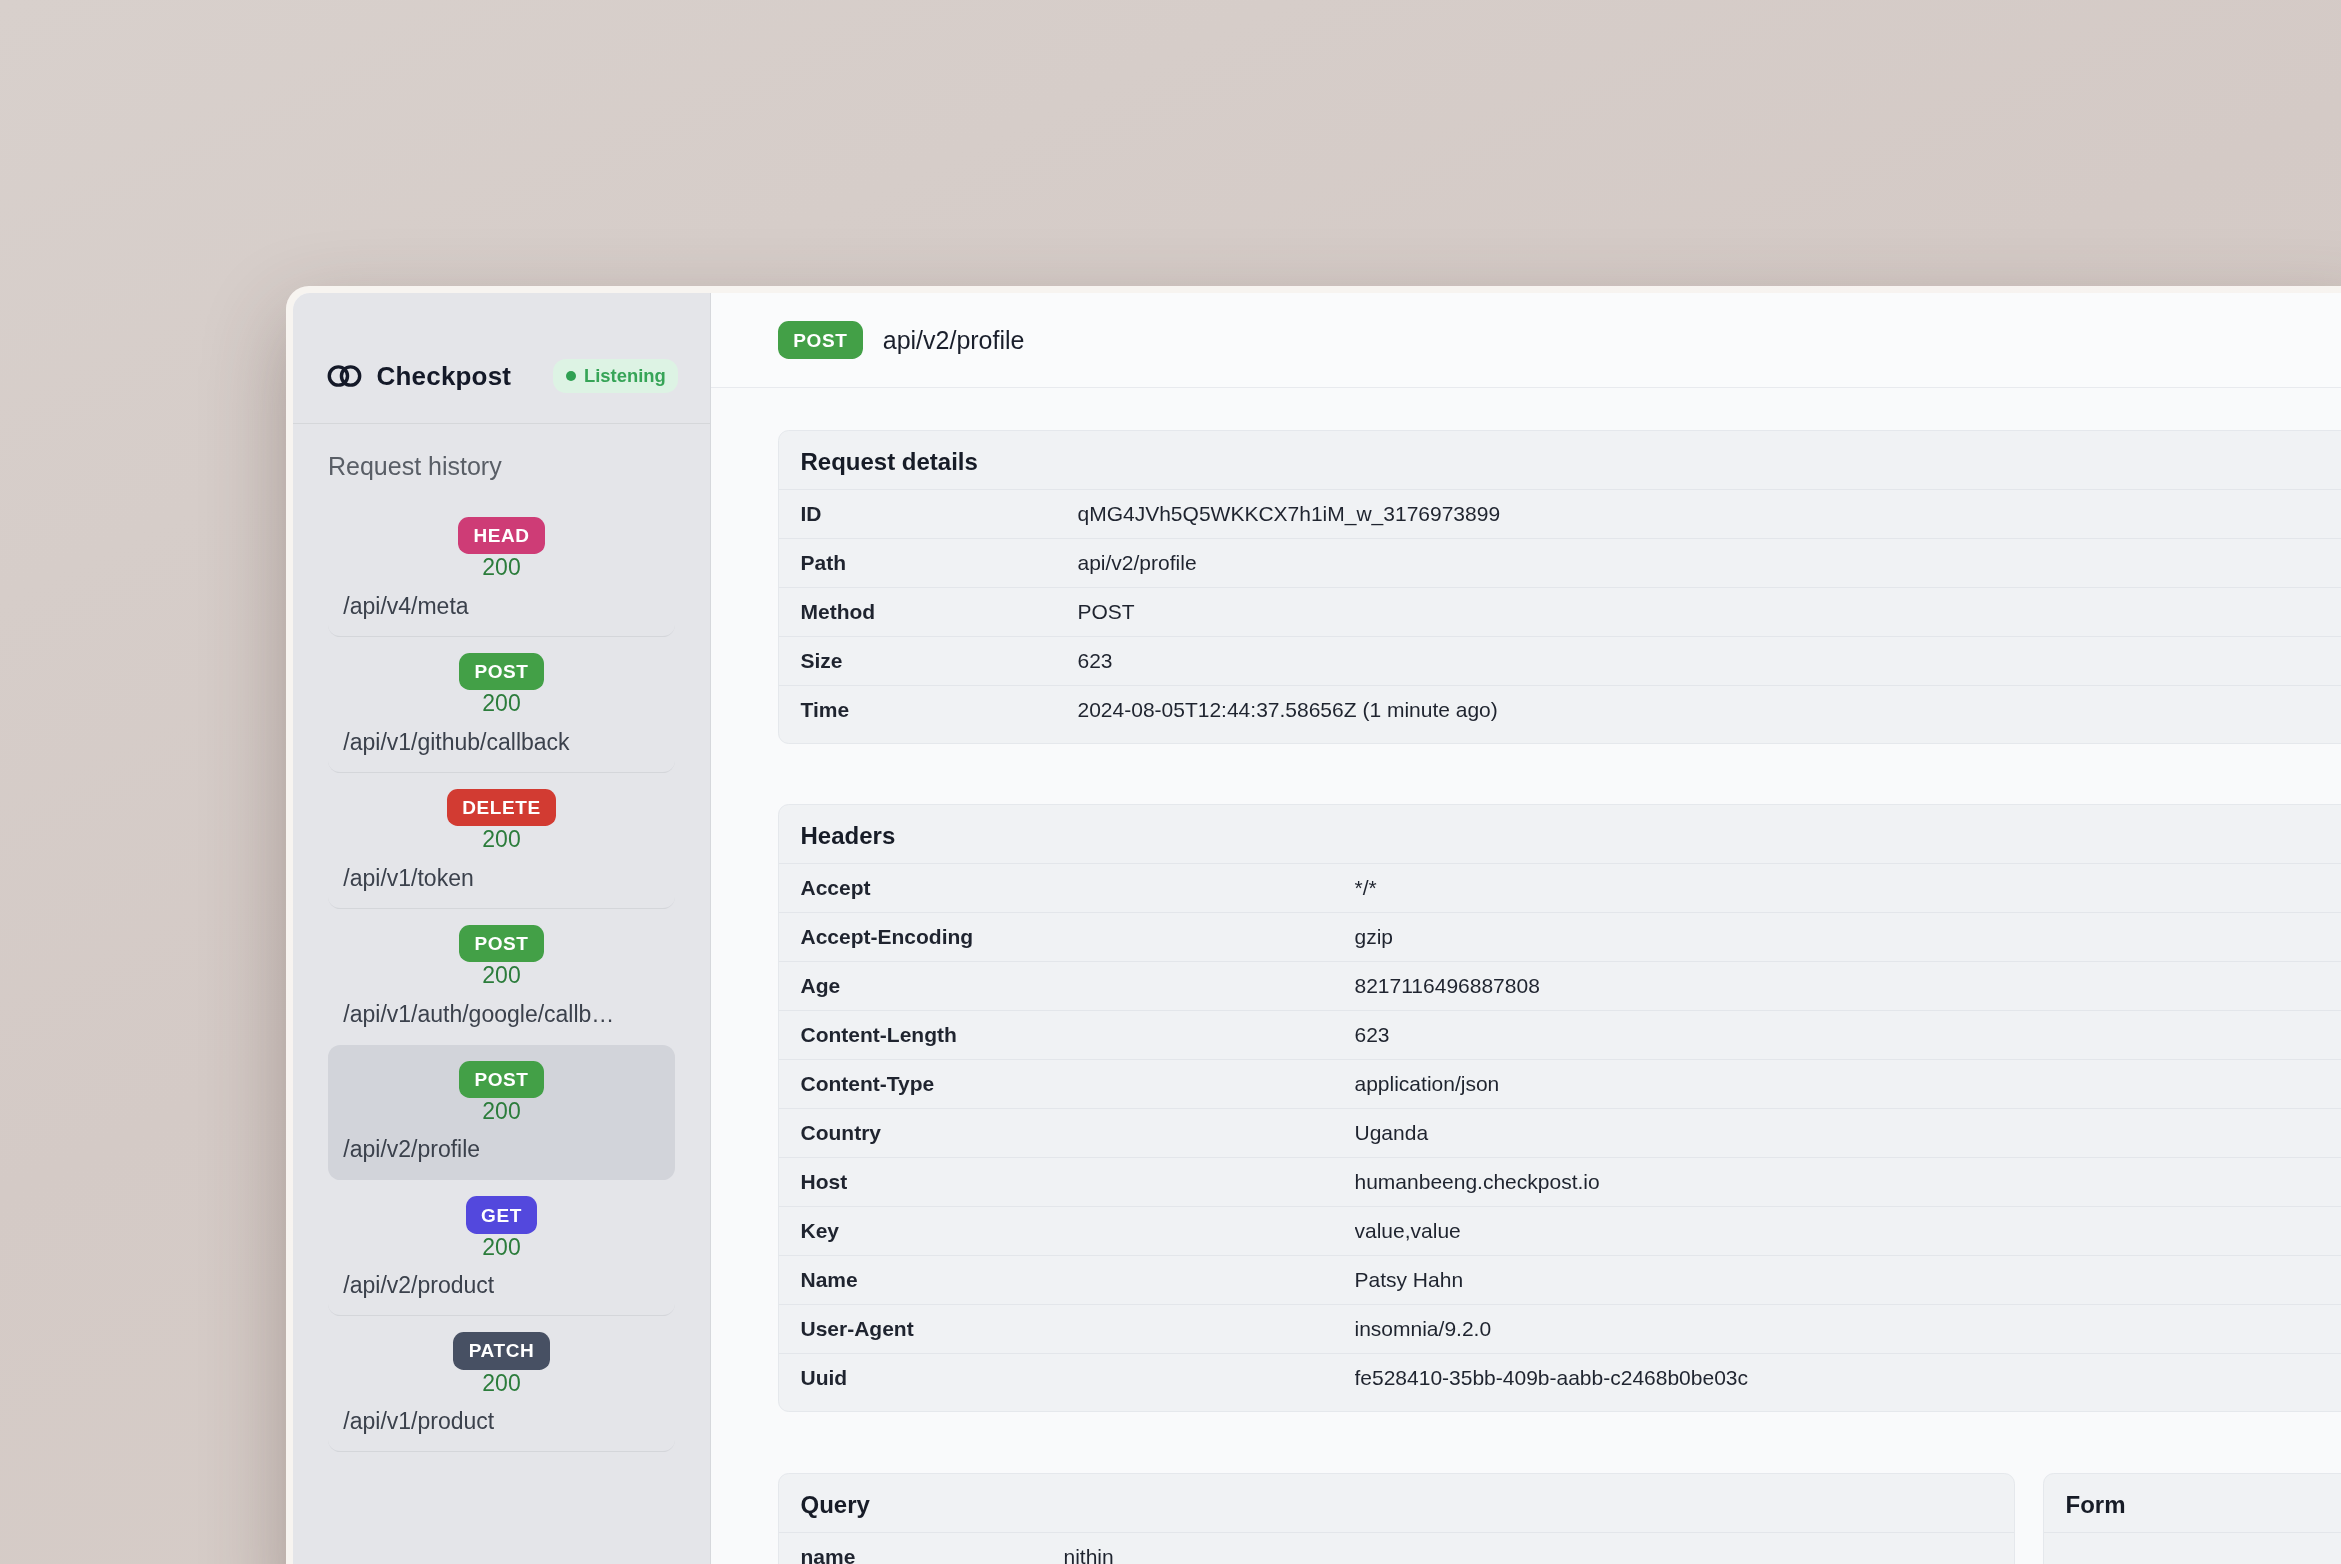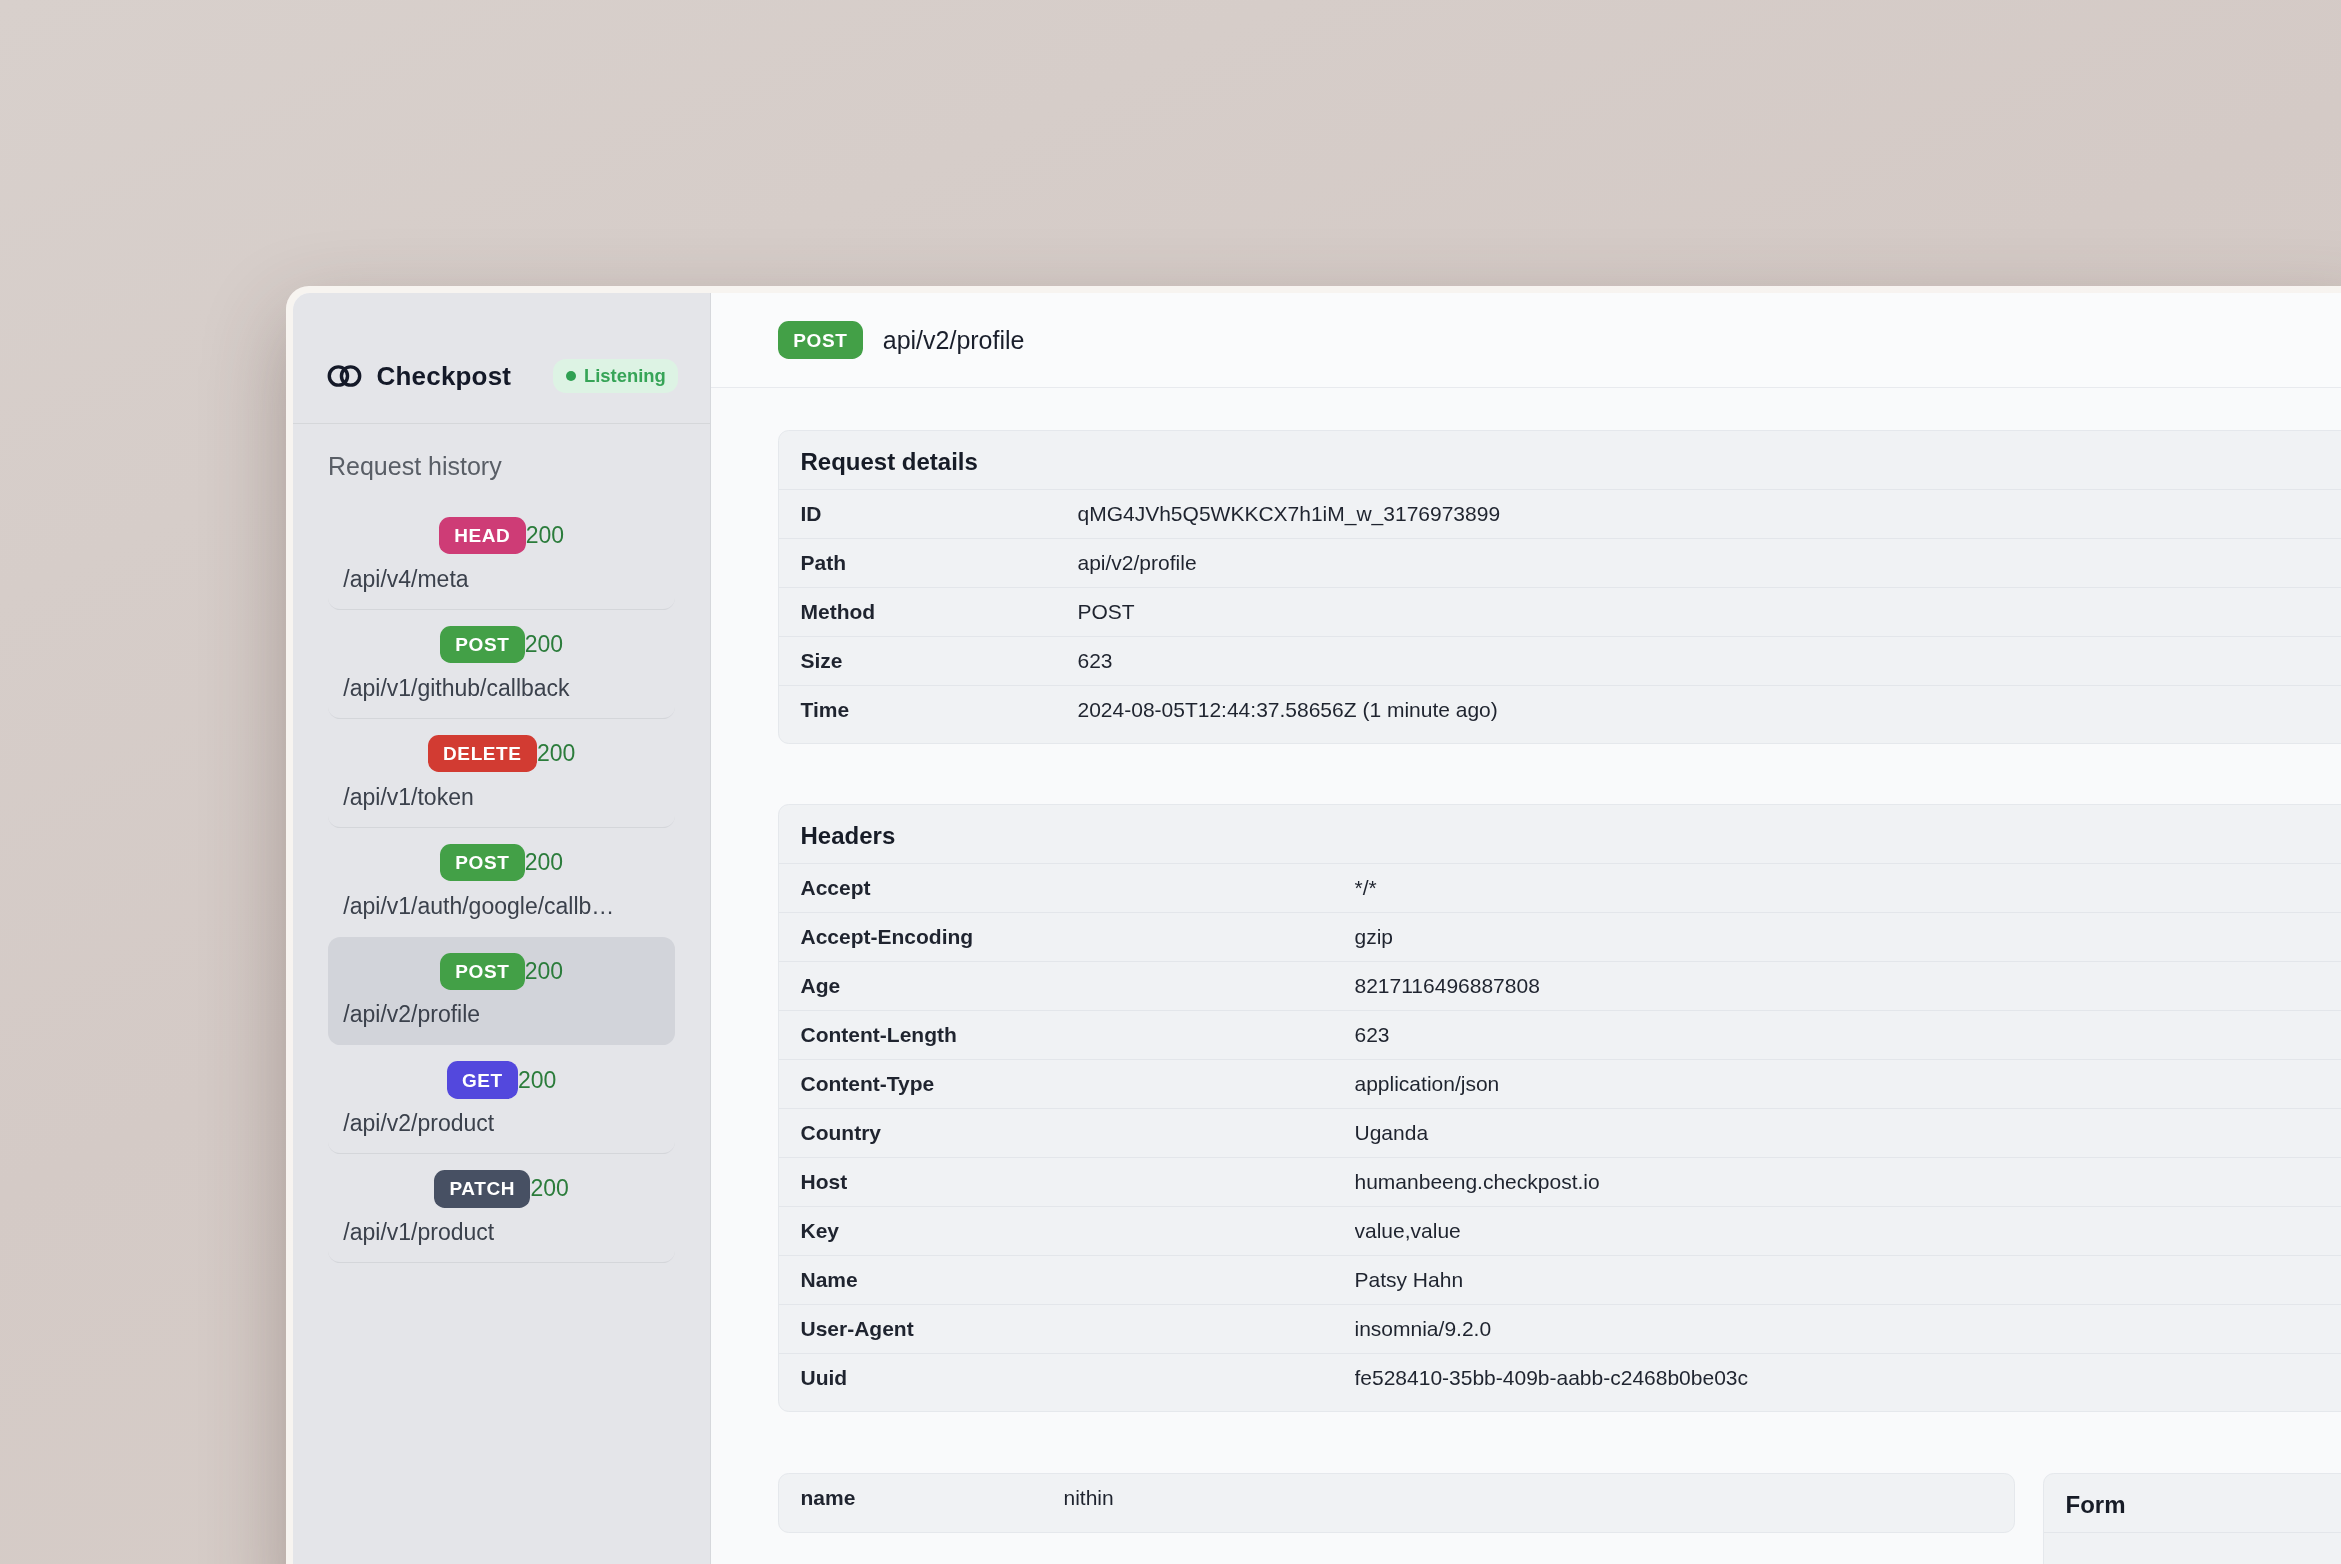--- a/index.html
+++ b/index.html
@@ -20,21 +20,21 @@
   .brand{display:flex;align-items:center;gap:11.5px;font-size:26px;font-weight:700;
     color:#141928;letter-spacing:0.2px;}
   .listening{display:flex;align-items:center;gap:8.4px;background:#ddf3e4;color:#36a457;
     border-radius:13px;padding:7.7px 12.3px;font-size:18.4px;font-weight:600;line-height:1;}
   .dot{width:10px;height:10px;border-radius:50%;background:#2fa052;}
   .sidebar-scroll{padding:28px 35px 0 35px;flex:1;overflow:hidden;}
   .history-title{font-size:25px;font-weight:500;color:#595e66;margin:0 0 20px 0;}
   .req-item{padding:16px 15.3px;border-radius:12.3px;border-bottom:0.8px solid #d4d6da;}
   .req-item.selected{background:#d2d4da;}
   .req-item.selected,.req-item.no-divider{border-bottom-color:transparent;}
-  .badge-row{display:flex;justify-content:center;align-items:center;margin-bottom:11.5px;}
+  .badge-row{display:flex;justify-content:flex-end;align-items:center;margin-bottom:11.5px;flex-direction:column;}
   .method-badge{display:inline-block;border-radius:10.7px;padding:9.2px 15.3px;
     font-size:19px;line-height:1;font-weight:700;color:#fff;letter-spacing:0.6px;}
   .status{font-size:23px;font-weight:500;color:#2b7c3b;}
   .path{font-size:23px;color:#3b414c;white-space:nowrap;overflow:hidden;}
 
   
   .main{flex:1;min-width:0;display:flex;flex-direction:column;background:#f9fafb;}
   .main-header{height:94px;flex:none;display:flex;align-items:center;gap:20px;
     padding-left:67px;border-bottom:0.8px solid #e8eaee;background:#fafbfc;}
   .page-title{font-size:25px;font-weight:500;color:#1a1f2c;margin:0;}
@@ -213,20 +213,21 @@
                 </div>
                 <div class="row">
                   <span class="row-label">Uuid</span>
                   <span class="row-value">fe528410-35bb-409b-aabb-c2468b0be03c</span>
                 </div>
               </div>
           </section>
 
           <div class="bottom">
             <section class="card card-query">
+              <h2>Query</h2>
               <div class="rows">
                   <div class="row">
                     <span class="row-label">name</span>
                     <span class="row-value">nithin</span>
                   </div>
                 </div>
             </section>
             <section class="card card-form">
               <h2>Form</h2>
             </section>

